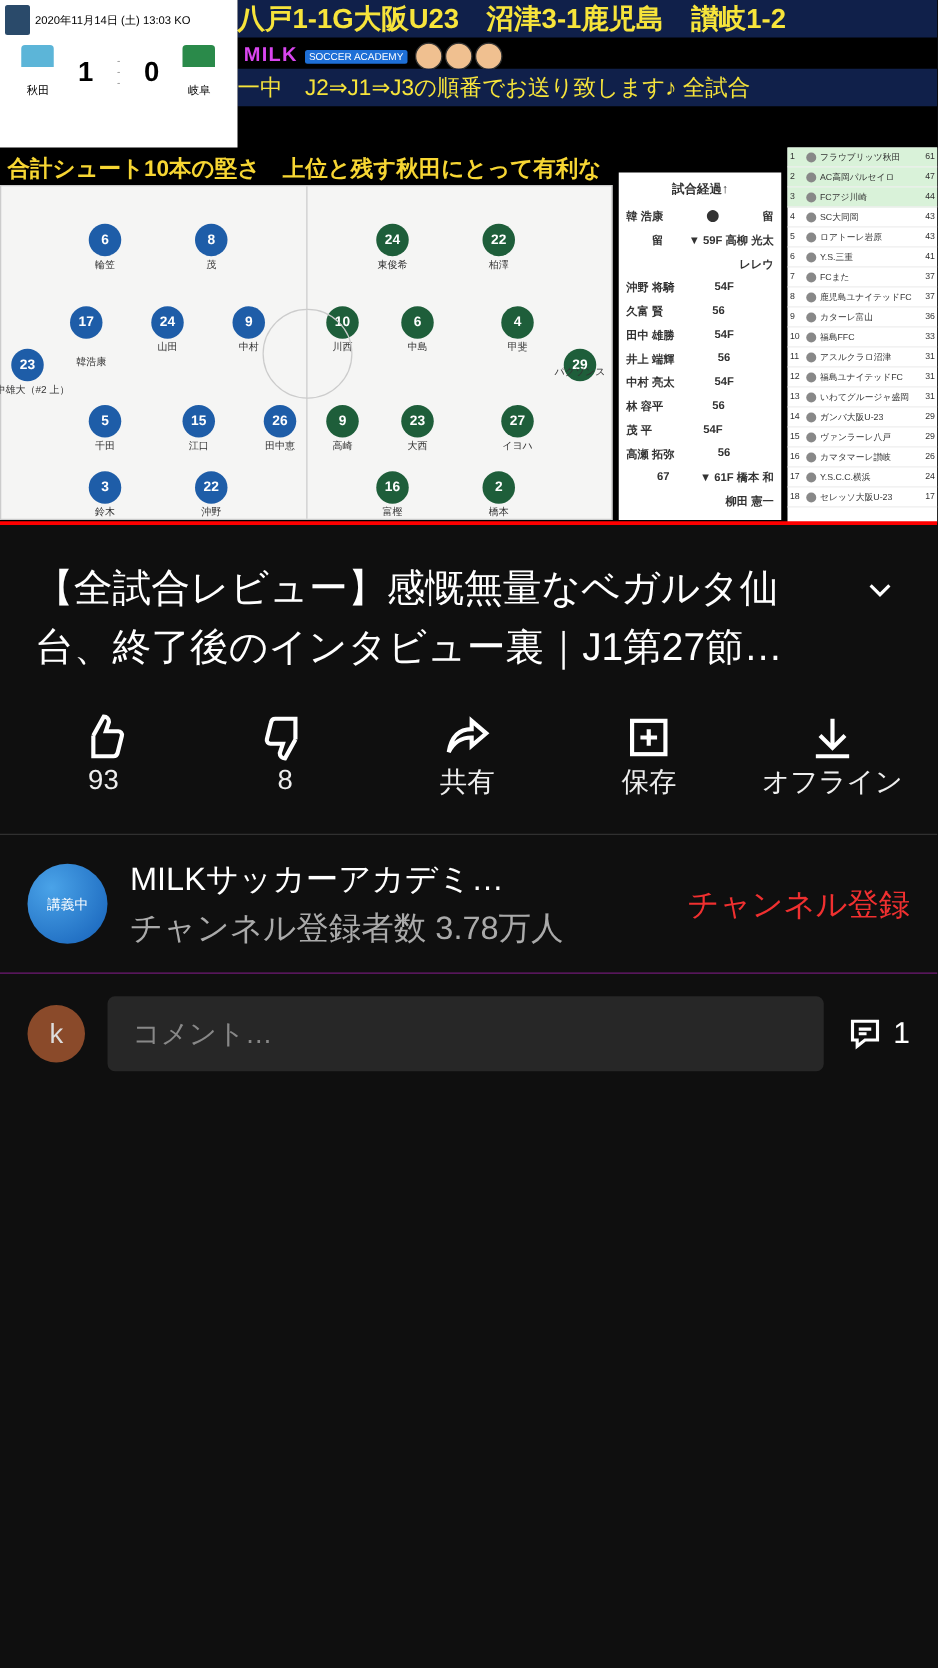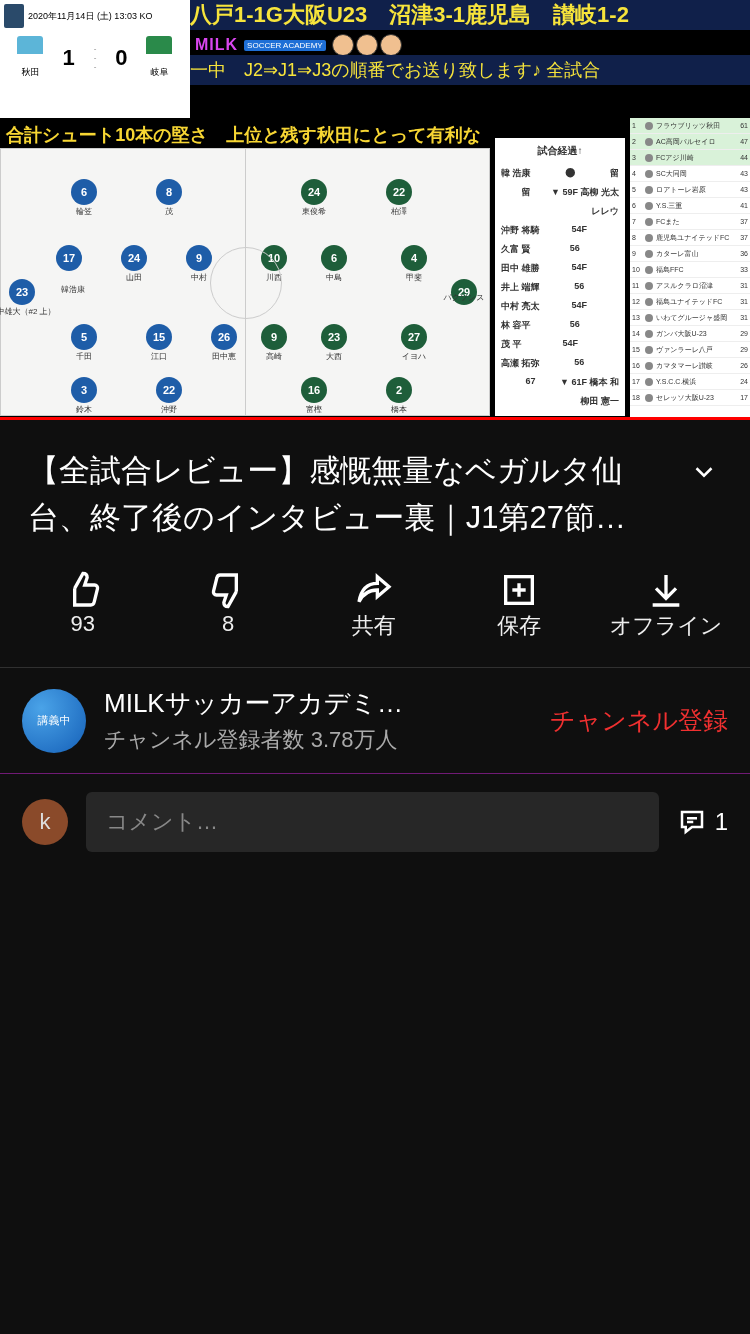--- a/index.html
+++ b/index.html
@@ -52,21 +52,21 @@
 
 .actions { display:flex; justify-content:space-around; padding:10px 10px 26px; border-bottom:1px solid #303030; }
 .act { display:flex; flex-direction:column; align-items:center; gap:0; min-width:110px; }
 .act-icon { width:42px; height:42px; display:flex; align-items:center; justify-content:center; }
 .act-label { font-size:22px; color:#eee; }
 
 .channel { display:flex; align-items:center; padding:18px 22px; border-bottom:1px solid #701a75; gap:18px; }
 .ch-av { width:64px; height:64px; border-radius:50%; background:radial-gradient(circle at 30% 30%,#4aa3e8,#1560b8); display:flex; align-items:center; justify-content:center; font-size:11px; color:#fff; }
 .ch-txt { flex:1; }
 .ch-name { font-size:26px; color:#fff; }
-.ch-subs { font-size:22px; color:#aaa; margin-top:4px; }
+.ch-subs { font-size:26px; color:#aaa; margin-top:4px; }
 .subscribe { color:#f03030; font-size:25px; }
 
 .comments { display:flex; align-items:center; gap:18px; padding:18px 22px; }
 .user-av { width:46px; height:46px; border-radius:50%; background:#8a4a2a; display:flex; align-items:center; justify-content:center; font-size:22px; color:#ddd; }
 .cinput { flex:1; background:#272727; border-radius:6px; height:60px; display:flex; align-items:center; padding:0 20px; color:#888; font-size:22px; }
 .ccount { display:flex; align-items:center; gap:8px; font-size:24px; }
 
 svg { stroke:#fff; stroke-width:2; fill:none; }
 </style>
 </head>

